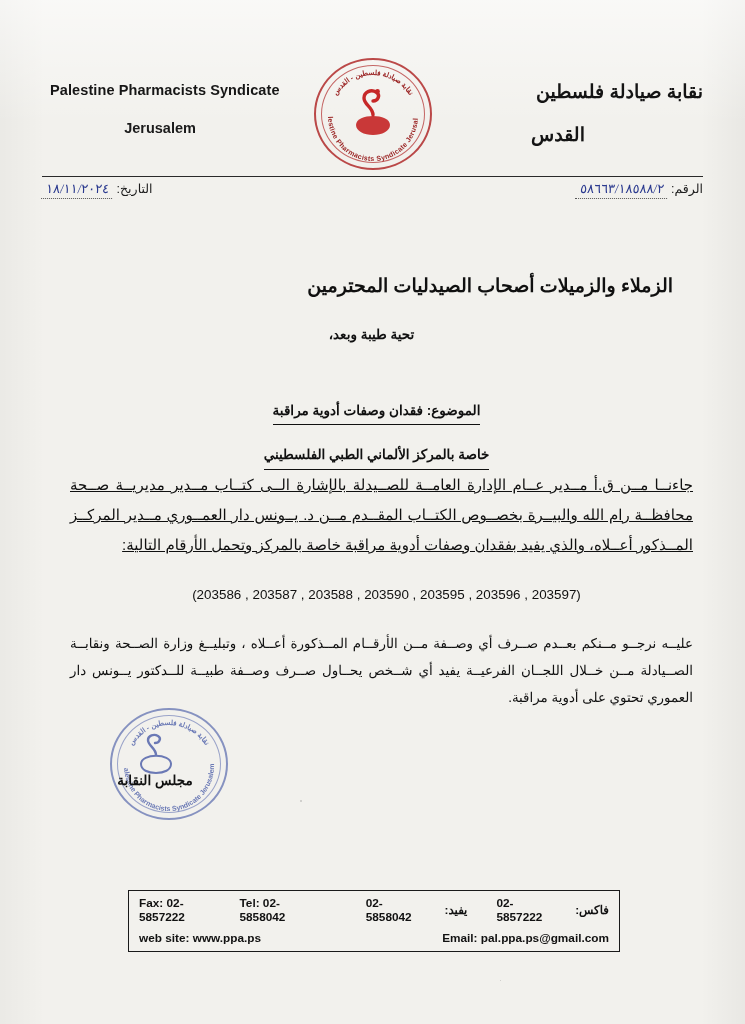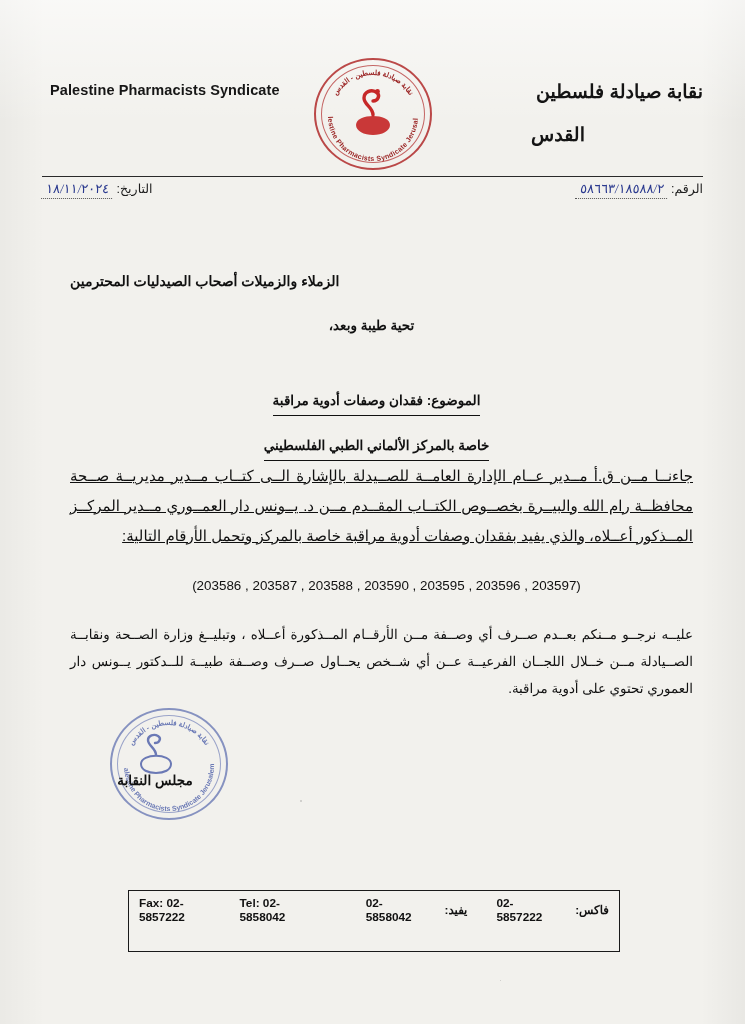--- a/index.html
+++ b/index.html
@@ -170,22 +170,22 @@
     left: 70px;
     right: 52px;
     top: 268px;
     direction: rtl;
     text-align: right;
     color: #101010;
     font-size: 13px;
     line-height: 1.9;
   }
   .salutation {
-    text-align: left;
-    font-size: 14px;
+    text-align: right;
+    font-size: 19px;
     font-weight: bold;
     margin: 0;
     padding-right: 20px;
   }
   .greeting {
     text-align: center;
     font-size: 13.5px;
     font-weight: bold;
     margin-top: 18px;
     padding-right: 20px;
@@ -319,20 +319,21 @@
   }
 </style>
 </head>
 <body>
 
 <div class="page">
 
   <div class="header">
     <div class="header-left">
       <div class="line1">Palestine Pharmacists Syndicate</div>
+      <div class="line2">Jerusalem</div>
     </div>
     <div class="header-right">
       <div class="ar1">نقابة صيادلة فلسطين</div>
       <div class="ar2">القدس</div>
     </div>
   </div>
 
   <div class="logo">
     <div class="ring"></div>
     <div class="ring2"></div>
@@ -377,21 +378,21 @@
     <div class="greeting">تحية طيبة وبعد،</div>
 
     <div class="subject-wrap">
       <div class="subject-line">الموضوع: فقدان وصفات أدوية مراقبة</div>
       <br>
       <div class="subject-line2">خاصة بالمركز الألماني الطبي الفلسطيني</div>
     </div>
 
     <div class="para">جاءنــا مــن ق.أ مــدير عــام الإدارة العامــة للصــيدلة بالإشارة الــى كتــاب مــدير مديريــة صــحة محافظــة رام الله والبيــرة بخصــوص الكتــاب المقــدم مــن د. يــونس دار العمــوري مــدير المركــز المــذكور أعــلاه، والذي يفيد بفقدان وصفات أدوية مراقبة خاصة بالمركز وتحمل الأرقام التالية:</div>
     <div class="numbers">(203586 , 203587 , 203588 , 203590 , 203595 , 203596 , 203597)</div>
-    <div class="para2">عليــه نرجــو مــنكم بعــدم صــرف أي وصــفة مــن الأرقــام المــذكورة أعــلاه ، وتبليــغ وزارة الصــحة ونقابــة الصــيادلة مــن خــلال اللجــان الفرعيــة عــن أي شــخص يحــاول صــرف وصــفة طبيــة للــدكتور يــونس دار العموري تحتوي على أدوية مراقبة.</div>
+    <div class="para2">عليــه نرجــو مــنكم بعــدم صــرف أي وصــفة مــن الأرقــام المــذكورة أعــلاه ، وتبليــغ وزارة الصــحة ونقابــة الصــيادلة مــن خــلال اللجــان الفرعيــة يفيد أي شــخص يحــاول صــرف وصــفة طبيــة للــدكتور يــونس دار العموري تحتوي على أدوية مراقبة.</div>
   </div>
 
   <div class="signature">
     <div class="sig-stamp">
       <div class="ring"></div>
       <div class="ring2"></div>
       <svg viewBox="0 0 118 112" width="118" height="112" aria-hidden="true">
         <defs>
           <path id="sArcTop" d="M 16 60 A 43 43 0 0 1 102 60"></path>
           <path id="sArcBot" d="M 14 58 A 45 45 0 0 0 104 58"></path>
@@ -414,18 +415,23 @@
   <div class="footer">
     <div class="footer-row r1">
       <span class="ltr">Fax: 02-5857222</span>
       <span class="ltr">Tel: 02-5858042</span>
       <span class="mid"></span>
       <span class="ltr">02-5858042</span>
       <span class="rtl">يفيد:</span>
       <span class="ltr">02-5857222</span>
       <span class="rtl">فاكس:</span>
     </div>
+    <div class="footer-row r2">
+      <span class="ltr">web site: www.ppa.ps</span>
+      <span class="mid"></span>
+      <span class="ltr">Email: pal.ppa.ps@gmail.com</span>
+    </div>
   </div>
 
   <div class="speckle" style="left:300px; top:800px;"></div>
   <div class="speckle" style="left:60px; top:190px; width:1px; height:1px;"></div>
   <div class="speckle" style="left:500px; top:980px; width:1px; height:1px;"></div>
 </div>
 
 </body></html>

